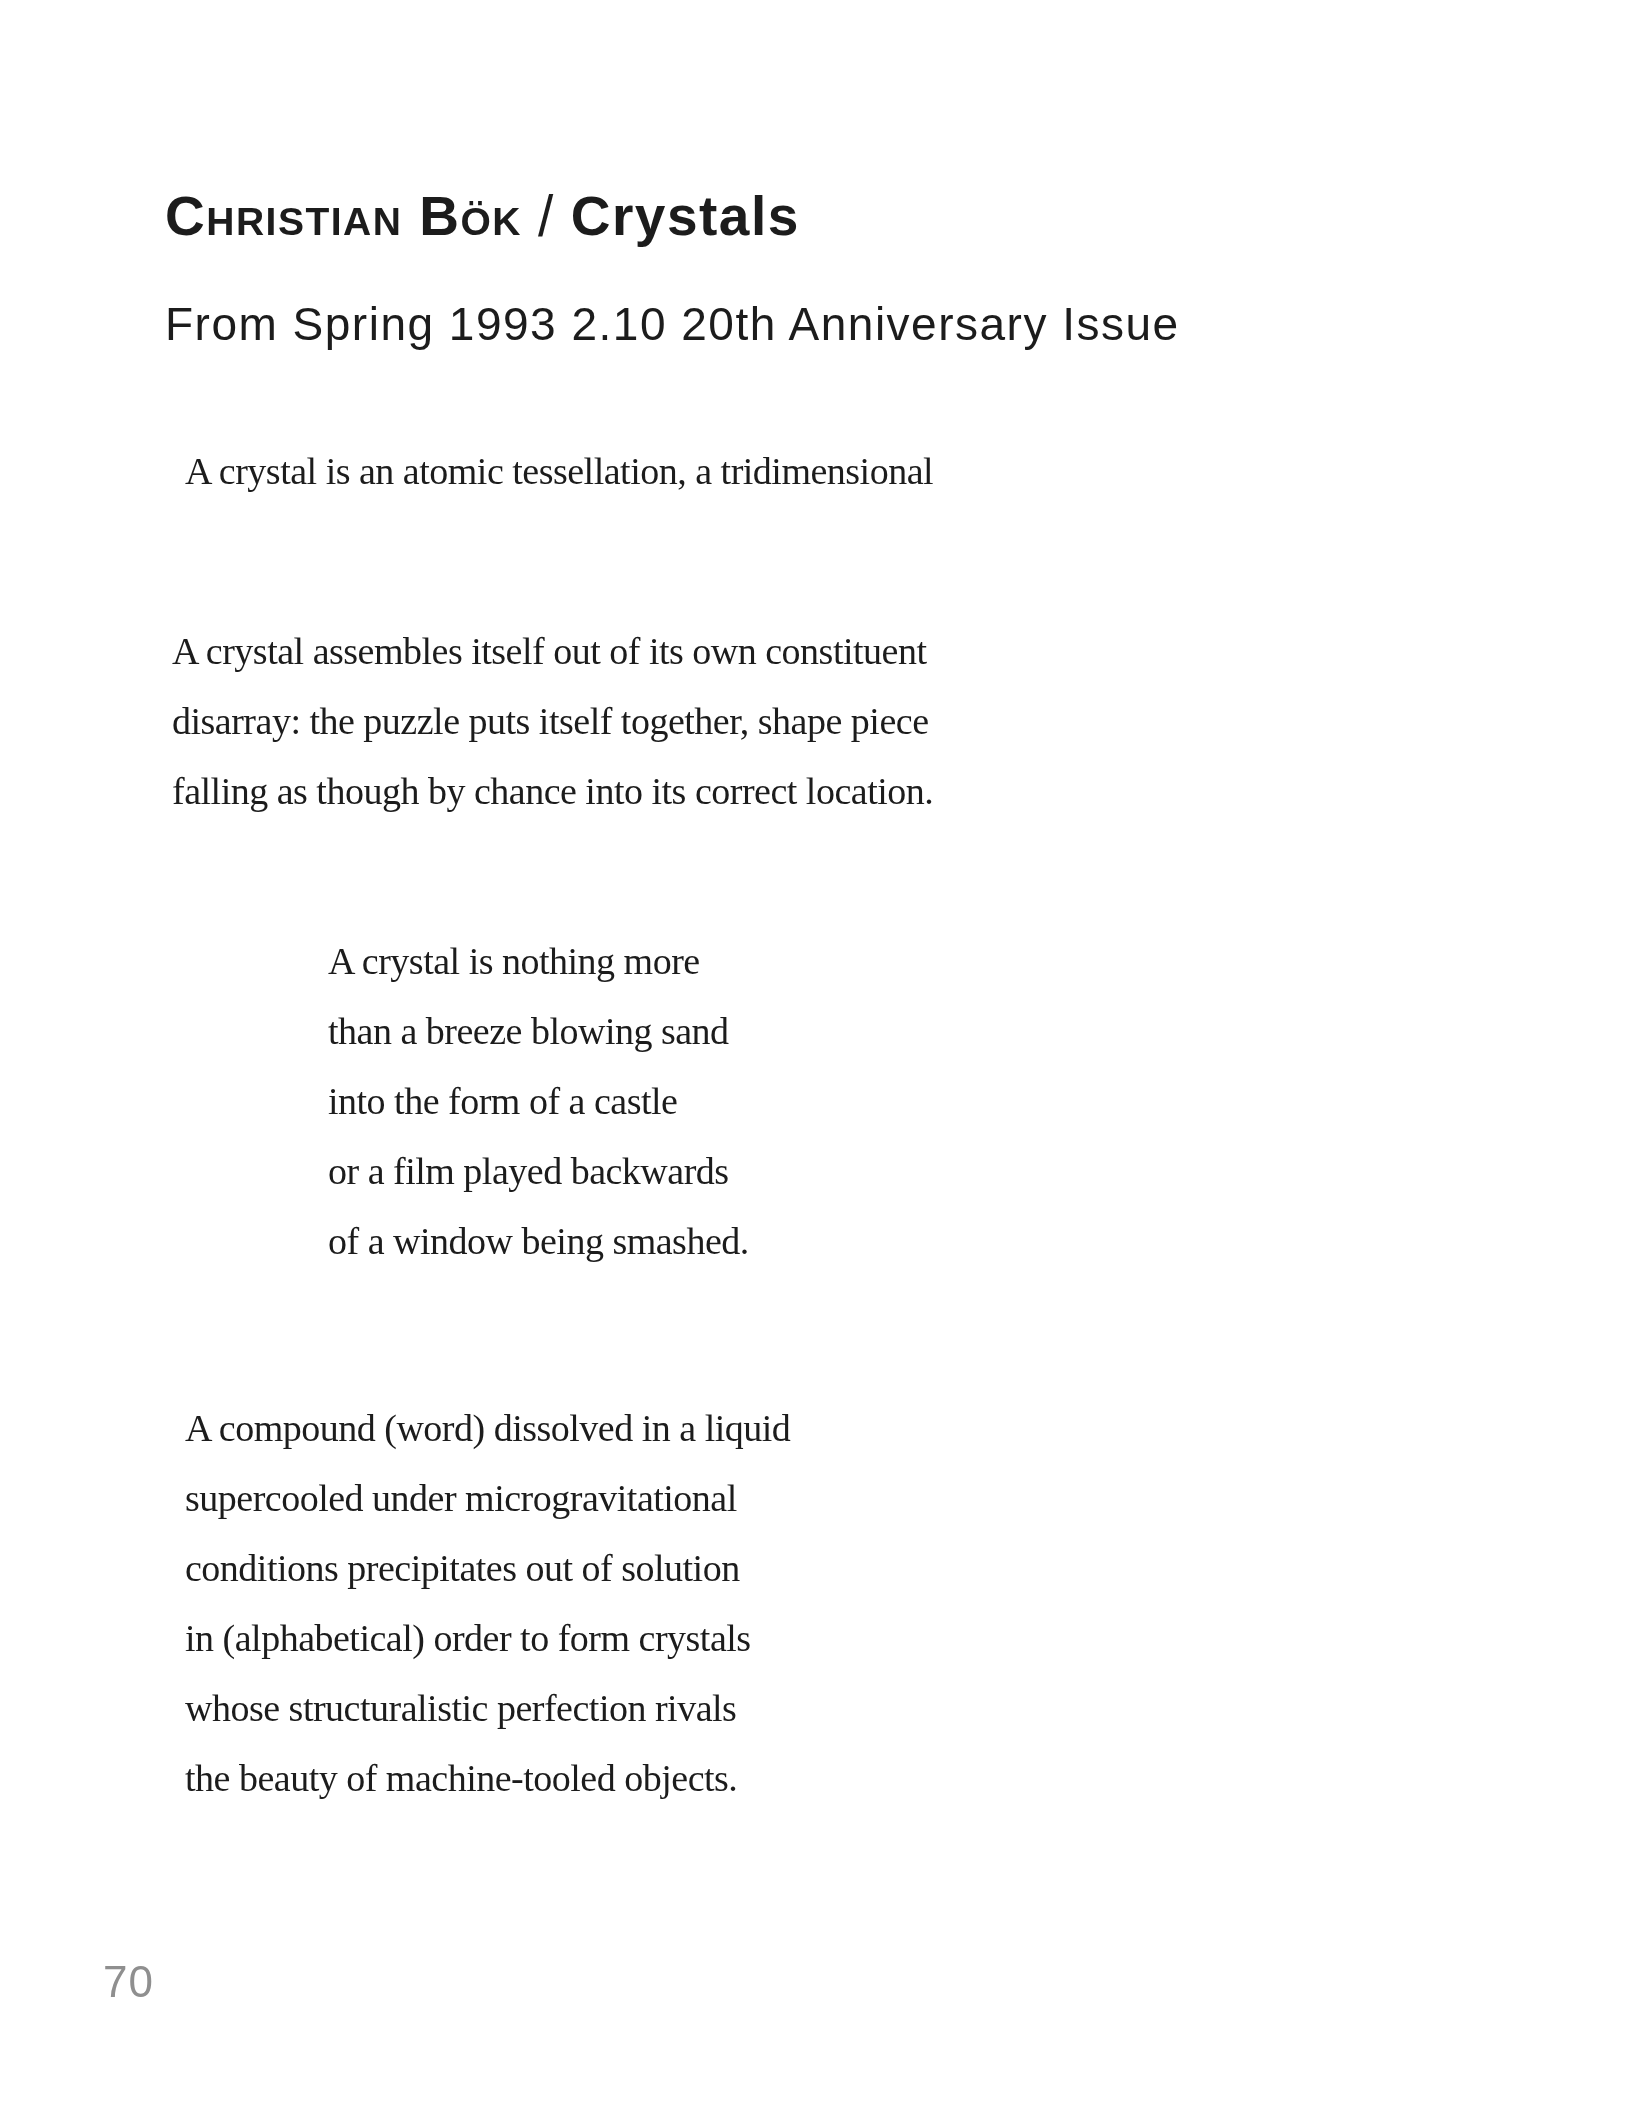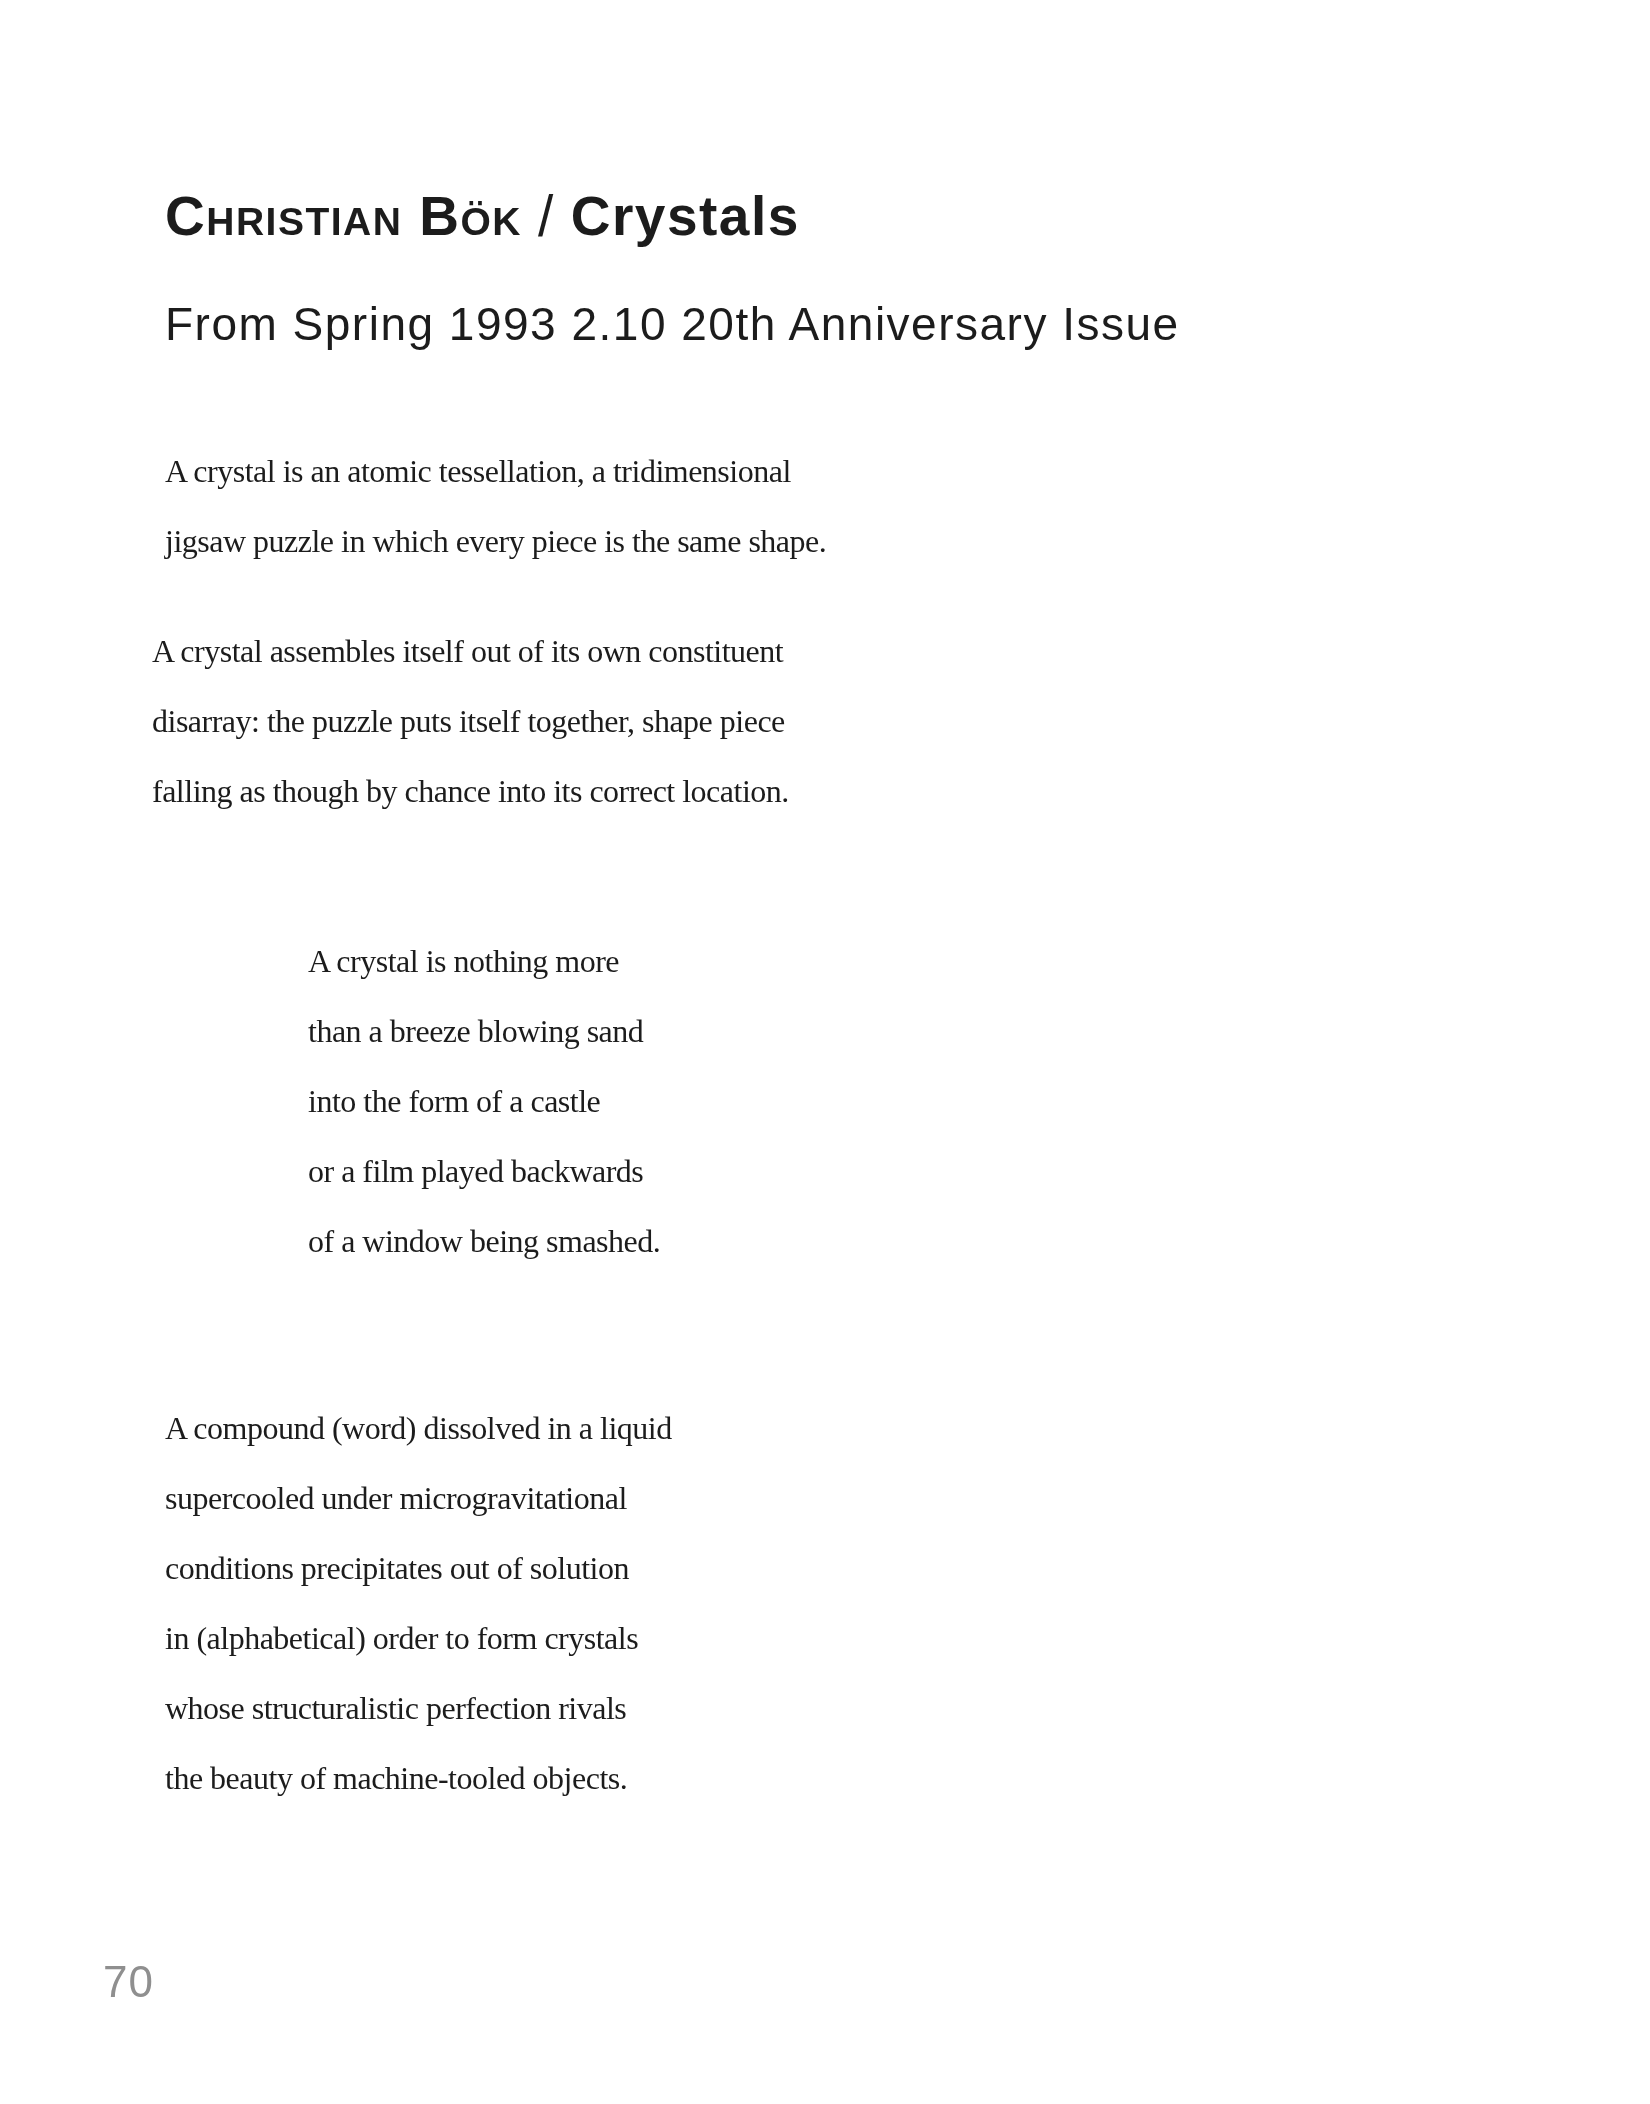--- a/index.html
+++ b/index.html
@@ -47,25 +47,26 @@
     font-weight: normal;
     color: #1c1c1c;
     letter-spacing: 1.5px;
     white-space: nowrap;
   }
 
   
   .prose-block {
     position: absolute;
     font-family: "Liberation Serif", serif;
-    font-size: 32px;
+    font-size: 38px;
     line-height: 70px;
     letter-spacing: -0.5px;
     color: #1c1c1c;
     white-space: nowrap;
+    margin-left: 20px;
   }
   .block-1 { left: 165px; top: 436px; }
   .block-2 { left: 152px; top: 616px; }
   .block-3 { left: 308px; top: 926px; }   
   .block-4 { left: 165px; top: 1393px; }
 
   
   .page-number {
     position: absolute;
     left: 103px;
@@ -83,21 +84,20 @@
 <div class="page">
 
   <div class="title-line">
     <span class="author">Christian Bök</span><span class="separator">/</span><span class="work-title">Crystals</span>
   </div>
 
   <div class="subtitle-line">From Spring 1993 2.10 20th Anniversary Issue</div>
 
   <div class="prose-block block-1">
     <div class="poem-line">A crystal is an atomic tessellation, a tridimensional</div>
-    <div class="poem-line">jigsaw puzzle in which every piece is the same shape.</div>
   </div>
 
   <div class="prose-block block-2">
     <div class="poem-line">A crystal assembles itself out of its own constituent</div>
     <div class="poem-line">disarray: the puzzle puts itself together, shape piece</div>
     <div class="poem-line">falling as though by chance into its correct location.</div>
   </div>
 
   <div class="prose-block block-3">
     <div class="poem-line">A crystal is nothing more</div>

